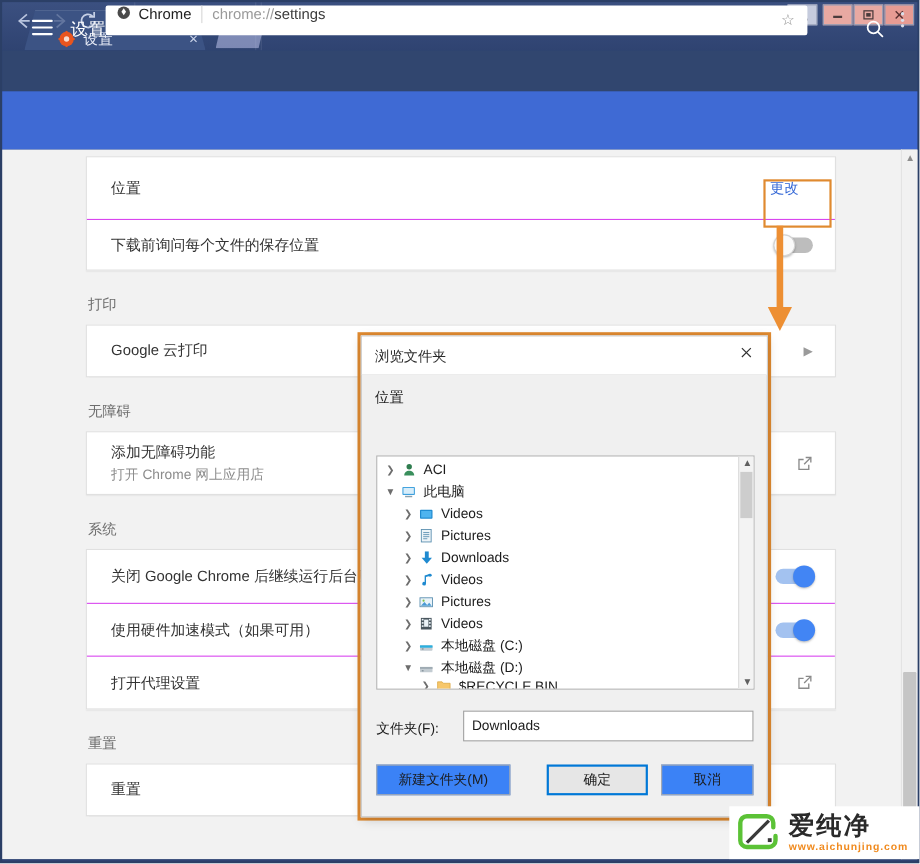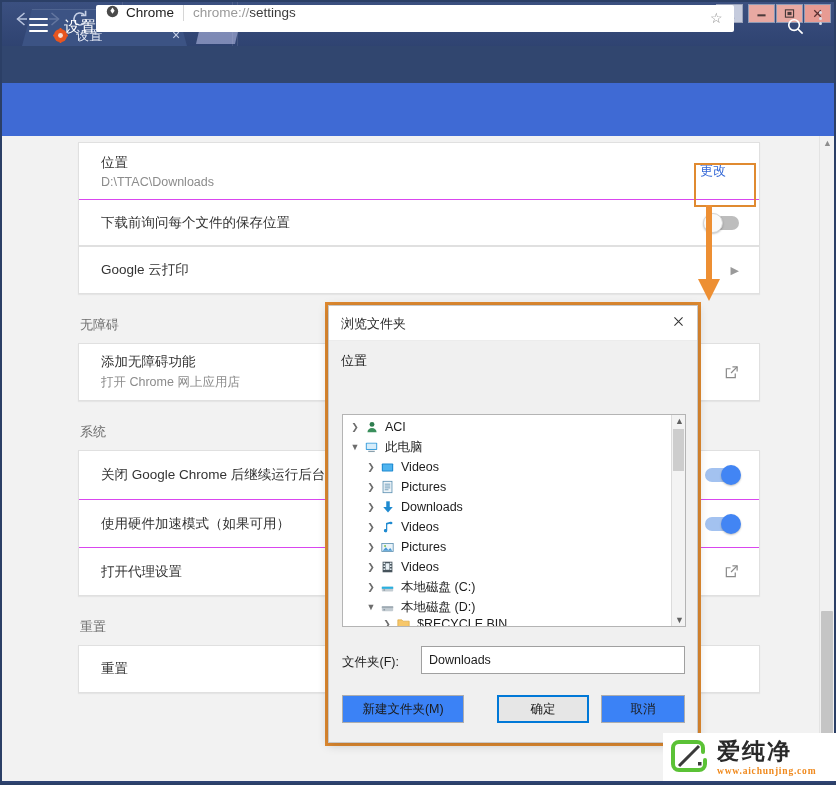--- a/index.html
+++ b/index.html
@@ -140,21 +140,21 @@
   .dbtn.newfolder{left:13px;width:122px;}
   .dbtn.ok{left:168px;width:92px;border:2px solid #0078d7;background:#e6e6e6;}
   .dbtn.cancel{left:272px;width:84px;}
 
   
   .wm{position:absolute;left:663px;top:733px;width:184px;height:48px;background:#fff;z-index:60;
     display:flex;align-items:center;}
   .wm-logo{width:40px;height:38px;margin-left:6px;flex:0 0 auto;}
   .wm-txt{margin-left:8px;}
   .wm-cn{font-size:23px;font-weight:bold;color:#2a2a2a;letter-spacing:2px;line-height:25px;}
-  .wm-url{font-size:9.5px;color:#f08a1e;letter-spacing:.8px;font-weight:bold;margin-top:2px;font-family:Liberation Serif, serif;}
+  .wm-url{font-size:9.5px;color:#f08a1e;letter-spacing:.8px;font-weight:bold;margin-top:2px;}
 </style>
 </head>
 <body>
 
 <div id="app">
   <div class="win-frame"></div>
 
   <div class="titlebar">
     <div class="tb-streak" style="left:120px"></div>
     <div class="tb-streak" style="left:230px"></div>
@@ -243,34 +243,34 @@
   </svg>
 
   <div class="body-bg"></div>
 
   <div class="content">
 
     <div class="card first">
       <div class="row first" style="min-height:56px">
         <div class="row-txt">
           <div class="row-main">位置</div>
-          <div class="row-sub">D:\TTAC\Downloads</div>
         </div>
         <div class="change-btn">更改</div>
       </div>
       <div class="row" style="min-height:46px">
         <div class="row-txt">
           <div class="row-main">下载前询问每个文件的保存位置</div>
         </div>
         <div class="toggle off">
             <span class="knob"></span>
           </div>
       </div>
     </div>
 
+    <div class="sec-label">打印</div>
     <div class="card first">
       <div class="row first" style="min-height:46px">
         <div class="row-txt">
             <div class="row-main">Google 云打印</div>
           </div>
         <div class="chev">▶</div>
       </div>
     </div>
 
     <div class="sec-label">无障碍</div>

